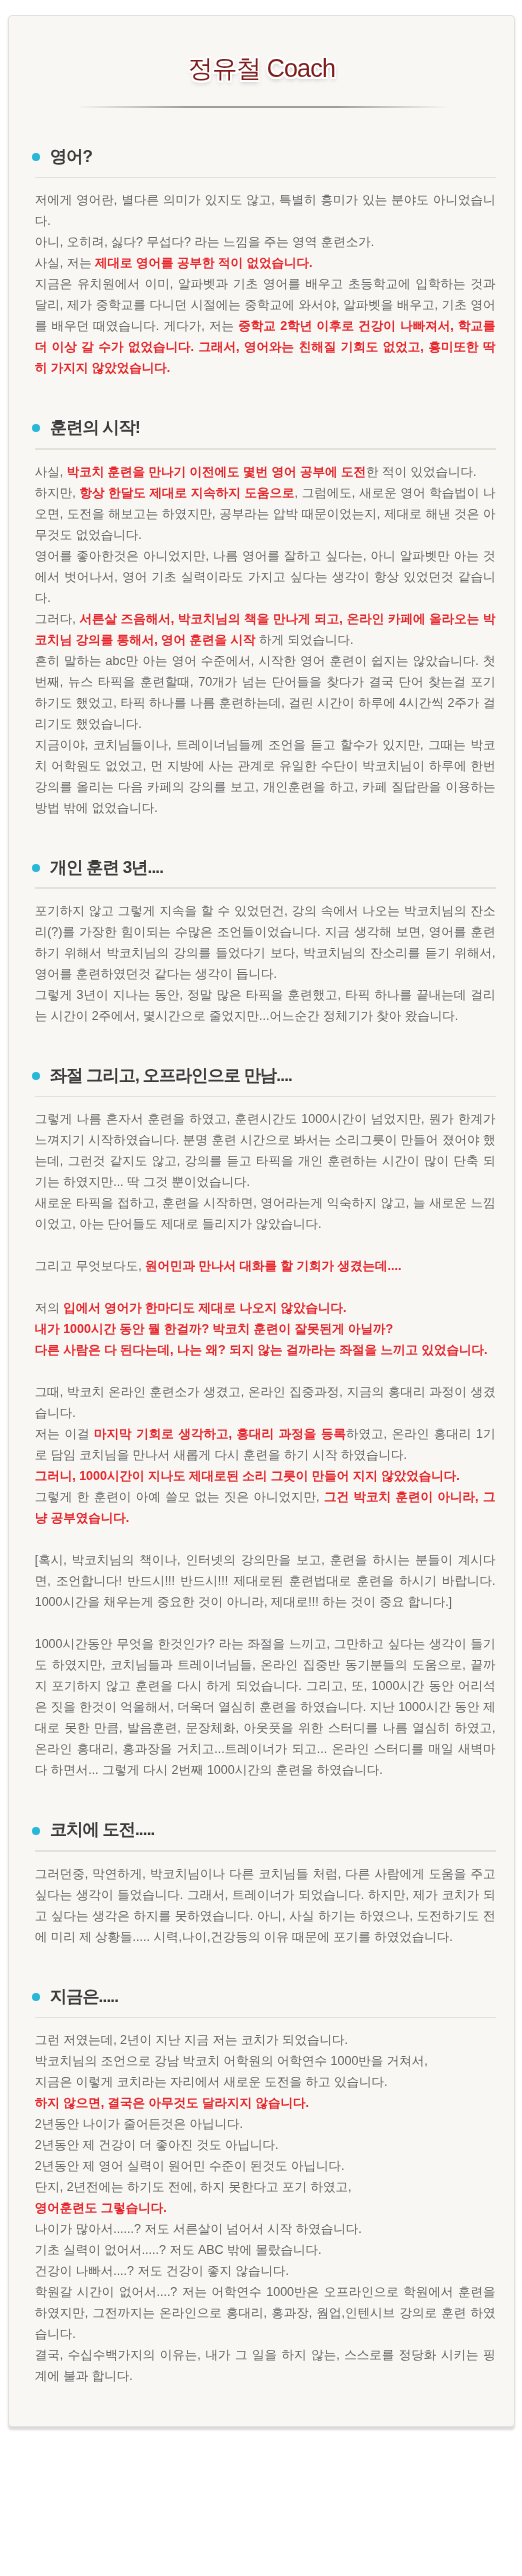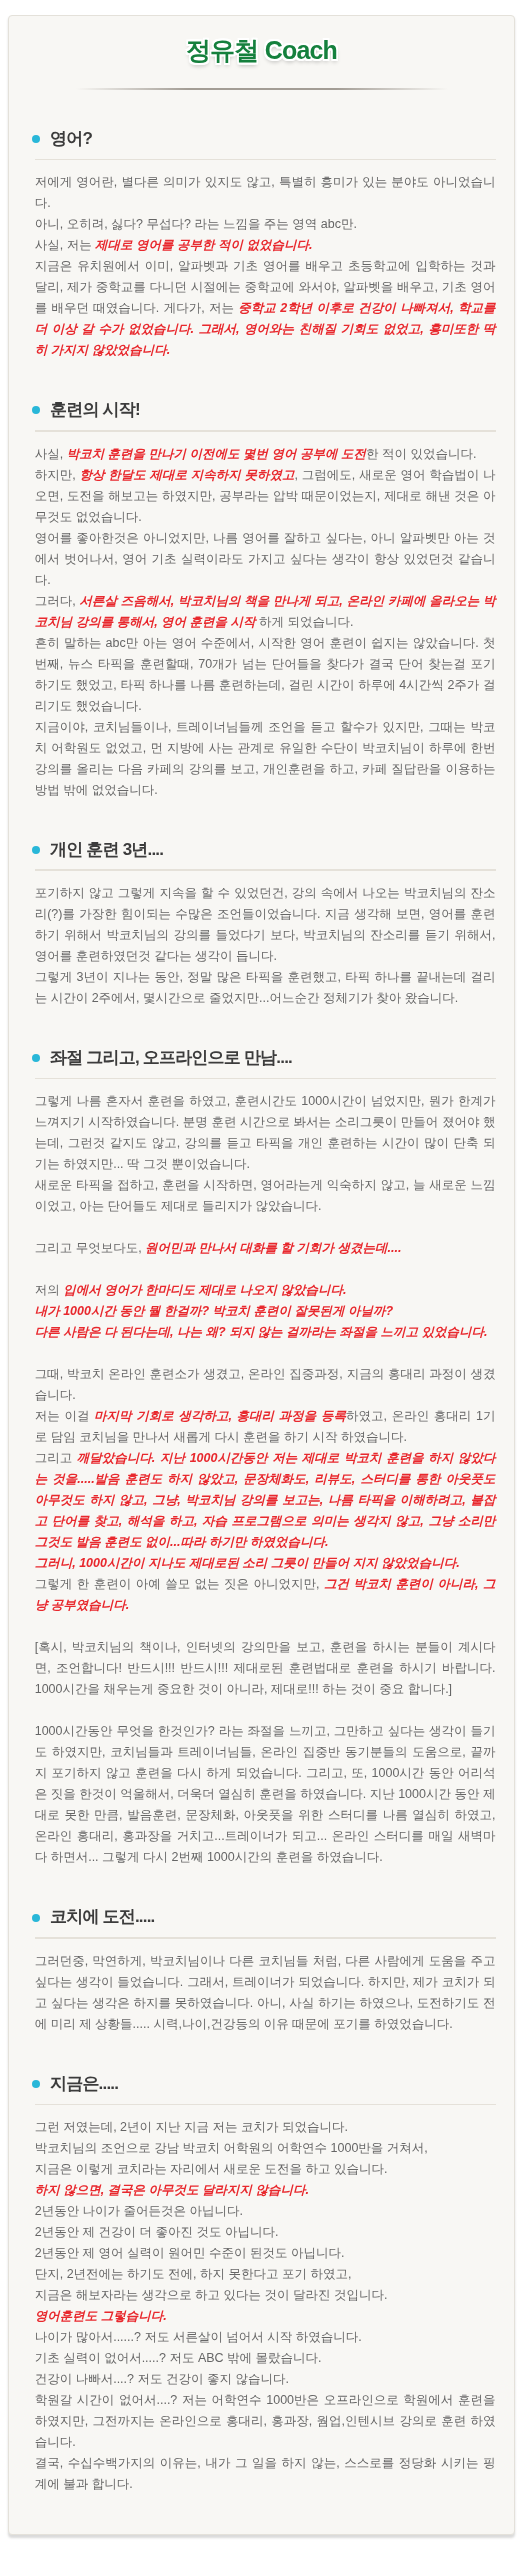--- a/index.html
+++ b/index.html
@@ -12,24 +12,24 @@
     margin: 14.5px 8px 24px 8px;
     background: #f8f7f4;
     border: 0.8px solid #e4e1da;
     border-radius: 4px;
     box-shadow: 0 2.4px 2.4px rgba(0,0,0,0.15);
     padding: 17.7px 18.5px 39px 18.5px;
   }
   .page-title {
     text-align: center;
     font-size: 25px;
-    font-weight: bold;
+    font-weight: normal;
     letter-spacing: -0.8px;
-    color: #15803d;
-    margin-top: 1px;
+    color: #7f1d1d;
+    margin-top: 19px;
     text-shadow:
       -1.6px -1.6px 0 #fff, 1.6px -1.6px 0 #fff, -1.6px 1.6px 0 #fff, 1.6px 1.6px 0 #fff,
       0 -1.6px 0 #fff, 0 1.6px 0 #fff, -1.6px 0 0 #fff, 1.6px 0 0 #fff,
       0 3.2px 4px rgba(0,0,0,0.28);
   }
   .header-divider {
     height: 1.6px;
     margin: 21px 48px 0 48px;
     background: linear-gradient(to right, rgba(170,164,156,0), #a39d95 30%, #a39d95 70%, rgba(170,164,156,0));
   }
@@ -54,53 +54,53 @@
     margin: 8.8px 0 12px 7.2px;
   }
   .sec-body { margin-left: 7.2px; }
   .para {
     margin: 0;
     font-size: 12.5px;
     line-height: 21px;
     color: #666666;
     text-align: justify;
   }
-  .para .red { color: #e8282d; font-weight: bold; font-style: italic; }
+  .para .red { color: #e8282d; font-weight: bold; }
   .gap { height: 21px; }
 </style>
 </head>
 <body>
 
 <div class="card">
   <div class="page-title">정유철 Coach</div>
   <div class="header-divider"></div>
   <div id="sections">
   <div class="section">
     <div class="sec-head">
       <span class="dot"></span>
       <span class="sec-title">영어?</span>
     </div>
     <div class="sec-underline"></div>
     <div class="sec-body">
           <p class="para"><span>저에게 영어란, 별다른 의미가 있지도 않고, 특별히 흥미가 있는 분야도 아니었습니다.</span></p>
-          <p class="para"><span>아니, 오히려, 싫다? 무섭다? 라는 느낌을 주는 영역 abc만.</span></p>
+          <p class="para"><span>아니, 오히려, 싫다? 무섭다? 라는 느낌을 주는 영역 훈련소가.</span></p>
           <p class="para"><span>사실, 저는 </span><span class="red">제대로 영어를 공부한 적이 없었습니다.</span></p>
           <p class="para"><span>지금은 유치원에서 이미, 알파벳과 기초 영어를 배우고 초등학교에 입학하는 것과 달리, 제가 중학교를 다니던 시절에는 중학교에 와서야, 알파벳을 배우고, 기초 영어를 배우던 때였습니다. 게다가, 저는 </span><span class="red">중학교 2학년 이후로 건강이 나빠져서, 학교를 더 이상 갈 수가 없었습니다. 그래서, 영어와는 친해질 기회도 없었고, 흥미또한 딱히 가지지 않았었습니다.</span></p>
         </div>
   </div>
 
   <div class="section">
     <div class="sec-head">
       <span class="dot"></span>
       <span class="sec-title">훈련의 시작!</span>
     </div>
     <div class="sec-underline"></div>
     <div class="sec-body">
           <p class="para"><span>사실, </span><span class="red">박코치 훈련을 만나기 이전에도 몇번 영어 공부에 도전</span><span>한 적이 있었습니다.</span></p>
-          <p class="para"><span>하지만, </span><span class="red">항상 한달도 제대로 지속하지 못하였고</span><span>, 그럼에도, 새로운 영어 학습법이 나오면, 도전을 해보고는 하였지만, 공부라는 압박 때문이었는지, 제대로 해낸 것은 아무것도 없었습니다.</span></p>
+          <p class="para"><span>하지만, </span><span class="red">항상 한달도 제대로 지속하지 도움으로</span><span>, 그럼에도, 새로운 영어 학습법이 나오면, 도전을 해보고는 하였지만, 공부라는 압박 때문이었는지, 제대로 해낸 것은 아무것도 없었습니다.</span></p>
           <p class="para"><span>영어를 좋아한것은 아니었지만, 나름 영어를 잘하고 싶다는, 아니 알파벳만 아는 것에서 벗어나서, 영어 기초 실력이라도 가지고 싶다는 생각이 항상 있었던것 같습니다.</span></p>
           <p class="para"><span>그러다, </span><span class="red">서른살 즈음해서, 박코치님의 책을 만나게 되고, 온라인 카페에 올라오는 박코치님 강의를 통해서, 영어 훈련을 시작</span><span> 하게 되었습니다.</span></p>
           <p class="para"><span>흔히 말하는 abc만 아는 영어 수준에서, 시작한 영어 훈련이 쉽지는 않았습니다. 첫번째, 뉴스 타픽을 훈련할때, 70개가 넘는 단어들을 찾다가 결국 단어 찾는걸 포기 하기도 했었고, 타픽 하나를 나름 훈련하는데, 걸린 시간이 하루에 4시간씩 2주가 걸리기도 했었습니다.</span></p>
           <p class="para"><span>지금이야, 코치님들이나, 트레이너님들께 조언을 듣고 할수가 있지만, 그때는 박코치 어학원도 없었고, 먼 지방에 사는 관계로 유일한 수단이 박코치님이 하루에 한번 강의를 올리는 다음 카페의 강의를 보고, 개인훈련을 하고, 카페 질답란을 이용하는 방법 밖에 없었습니다.</span></p>
         </div>
   </div>
 
   <div class="section">
     <div class="sec-head">
       <span class="dot"></span>
@@ -124,21 +124,20 @@
           <p class="para"><span>새로운 타픽을 접하고, 훈련을 시작하면, 영어라는게 익숙하지 않고, 늘 새로운 느낌이었고, 아는 단어들도 제대로 들리지가 않았습니다.</span></p>
           <div class="gap"></div>
           <p class="para"><span>그리고 무엇보다도, </span><span class="red">원어민과 만나서 대화를 할 기회가 생겼는데....</span></p>
           <div class="gap"></div>
           <p class="para"><span>저의 </span><span class="red">입에서 영어가 한마디도 제대로 나오지 않았습니다.</span></p>
           <p class="para"><span class="red">내가 1000시간 동안 뭘 한걸까? 박코치 훈련이 잘못된게 아닐까?</span></p>
           <p class="para"><span class="red">다른 사람은 다 된다는데, 나는 왜? 되지 않는 걸까라는 좌절을 느끼고 있었습니다.</span></p>
           <div class="gap"></div>
           <p class="para"><span>그때, 박코치 온라인 훈련소가 생겼고, 온라인 집중과정, 지금의 홍대리 과정이 생겼습니다.</span></p>
           <p class="para"><span>저는 이걸 </span><span class="red">마지막 기회로 생각하고, 홍대리 과정을 등록</span><span>하였고, 온라인 홍대리 1기로 담임 코치님을 만나서 새롭게 다시 훈련을 하기 시작 하였습니다.</span></p>
-          <p class="para"><span>그리고 </span><span class="red">깨달았습니다. 지난 1000시간동안 저는 제대로 박코치 훈련을 하지 않았다는 것을.....발음 훈련도 하지 않았고, 문장체화도, 리뷰도, 스터디를 통한 아웃풋도 아무것도 하지 않고, 그냥, 박코치님 강의를 보고는, 나름 타픽을 이해하려고, 붙잡고 단어를 찾고, 해석을 하고, 자습 프로그램으로 의미는 생각지 않고, 그냥 소리만 그것도 발음 훈련도 없이...따라 하기만 하였었습니다.</span></p>
           <p class="para"><span class="red">그러니, 1000시간이 지나도 제대로된 소리 그릇이 만들어 지지 않았었습니다.</span></p>
           <p class="para"><span>그렇게 한 훈련이 아예 쓸모 없는 짓은 아니었지만, </span><span class="red">그건 박코치 훈련이 아니라, 그냥 공부였습니다.</span></p>
           <div class="gap"></div>
           <p class="para"><span>[혹시, 박코치님의 책이나, 인터넷의 강의만을 보고, 훈련을 하시는 분들이 계시다면, 조언합니다! 반드시!!! 반드시!!! 제대로된 훈련법대로 훈련을 하시기 바랍니다. 1000시간을 채우는게 중요한 것이 아니라, 제대로!!! 하는 것이 중요 합니다.]</span></p>
           <div class="gap"></div>
           <p class="para"><span>1000시간동안 무엇을 한것인가? 라는 좌절을 느끼고, 그만하고 싶다는 생각이 들기도 하였지만, 코치님들과 트레이너님들, 온라인 집중반 동기분들의 도움으로, 끝까지 포기하지 않고 훈련을 다시 하게 되었습니다. 그리고, 또, 1000시간 동안 어리석은 짓을 한것이 억울해서, 더욱더 열심히 훈련을 하였습니다. 지난 1000시간 동안 제대로 못한 만큼, 발음훈련, 문장체화, 아웃풋을 위한 스터디를 나름 열심히 하였고, 온라인 홍대리, 홍과장을 거치고...트레이너가 되고... 온라인 스터디를 매일 새벽마다 하면서... 그렇게 다시 2번째 1000시간의 훈련을 하였습니다.</span></p>
         </div>
   </div>
 
   <div class="section">
@@ -160,21 +159,20 @@
     <div class="sec-underline"></div>
     <div class="sec-body">
           <p class="para"><span>그런 저였는데, 2년이 지난 지금 저는 코치가 되었습니다.</span></p>
           <p class="para"><span>박코치님의 조언으로 강남 박코치 어학원의 어학연수 1000반을 거쳐서,</span></p>
           <p class="para"><span>지금은 이렇게 코치라는 자리에서 새로운 도전을 하고 있습니다.</span></p>
           <p class="para"><span class="red">하지 않으면, 결국은 아무것도 달라지지 않습니다.</span></p>
           <p class="para"><span>2년동안 나이가 줄어든것은 아닙니다.</span></p>
           <p class="para"><span>2년동안 제 건강이 더 좋아진 것도 아닙니다.</span></p>
           <p class="para"><span>2년동안 제 영어 실력이 원어민 수준이 된것도 아닙니다.</span></p>
           <p class="para"><span>단지, 2년전에는 하기도 전에, 하지 못한다고 포기 하였고,</span></p>
-          <p class="para"><span>지금은 해보자라는 생각으로 하고 있다는 것이 달라진 것입니다.</span></p>
           <p class="para"><span class="red">영어훈련도 그렇습니다.</span></p>
           <p class="para"><span>나이가 많아서......? 저도 서른살이 넘어서 시작 하였습니다.</span></p>
           <p class="para"><span>기초 실력이 없어서.....? 저도 ABC 밖에 몰랐습니다.</span></p>
           <p class="para"><span>건강이 나빠서....? 저도 건강이 좋지 않습니다.</span></p>
           <p class="para"><span>학원갈 시간이 없어서....? 저는 어학연수 1000반은 오프라인으로 학원에서 훈련을 하였지만, 그전까지는 온라인으로 홍대리, 홍과장, 웜업,인텐시브 강의로 훈련 하였습니다.</span></p>
           <p class="para"><span>결국, 수십수백가지의 이유는, 내가 그 일을 하지 않는, 스스로를 정당화 시키는 핑계에 불과 합니다.</span></p>
         </div>
   </div>
 
 </div>

